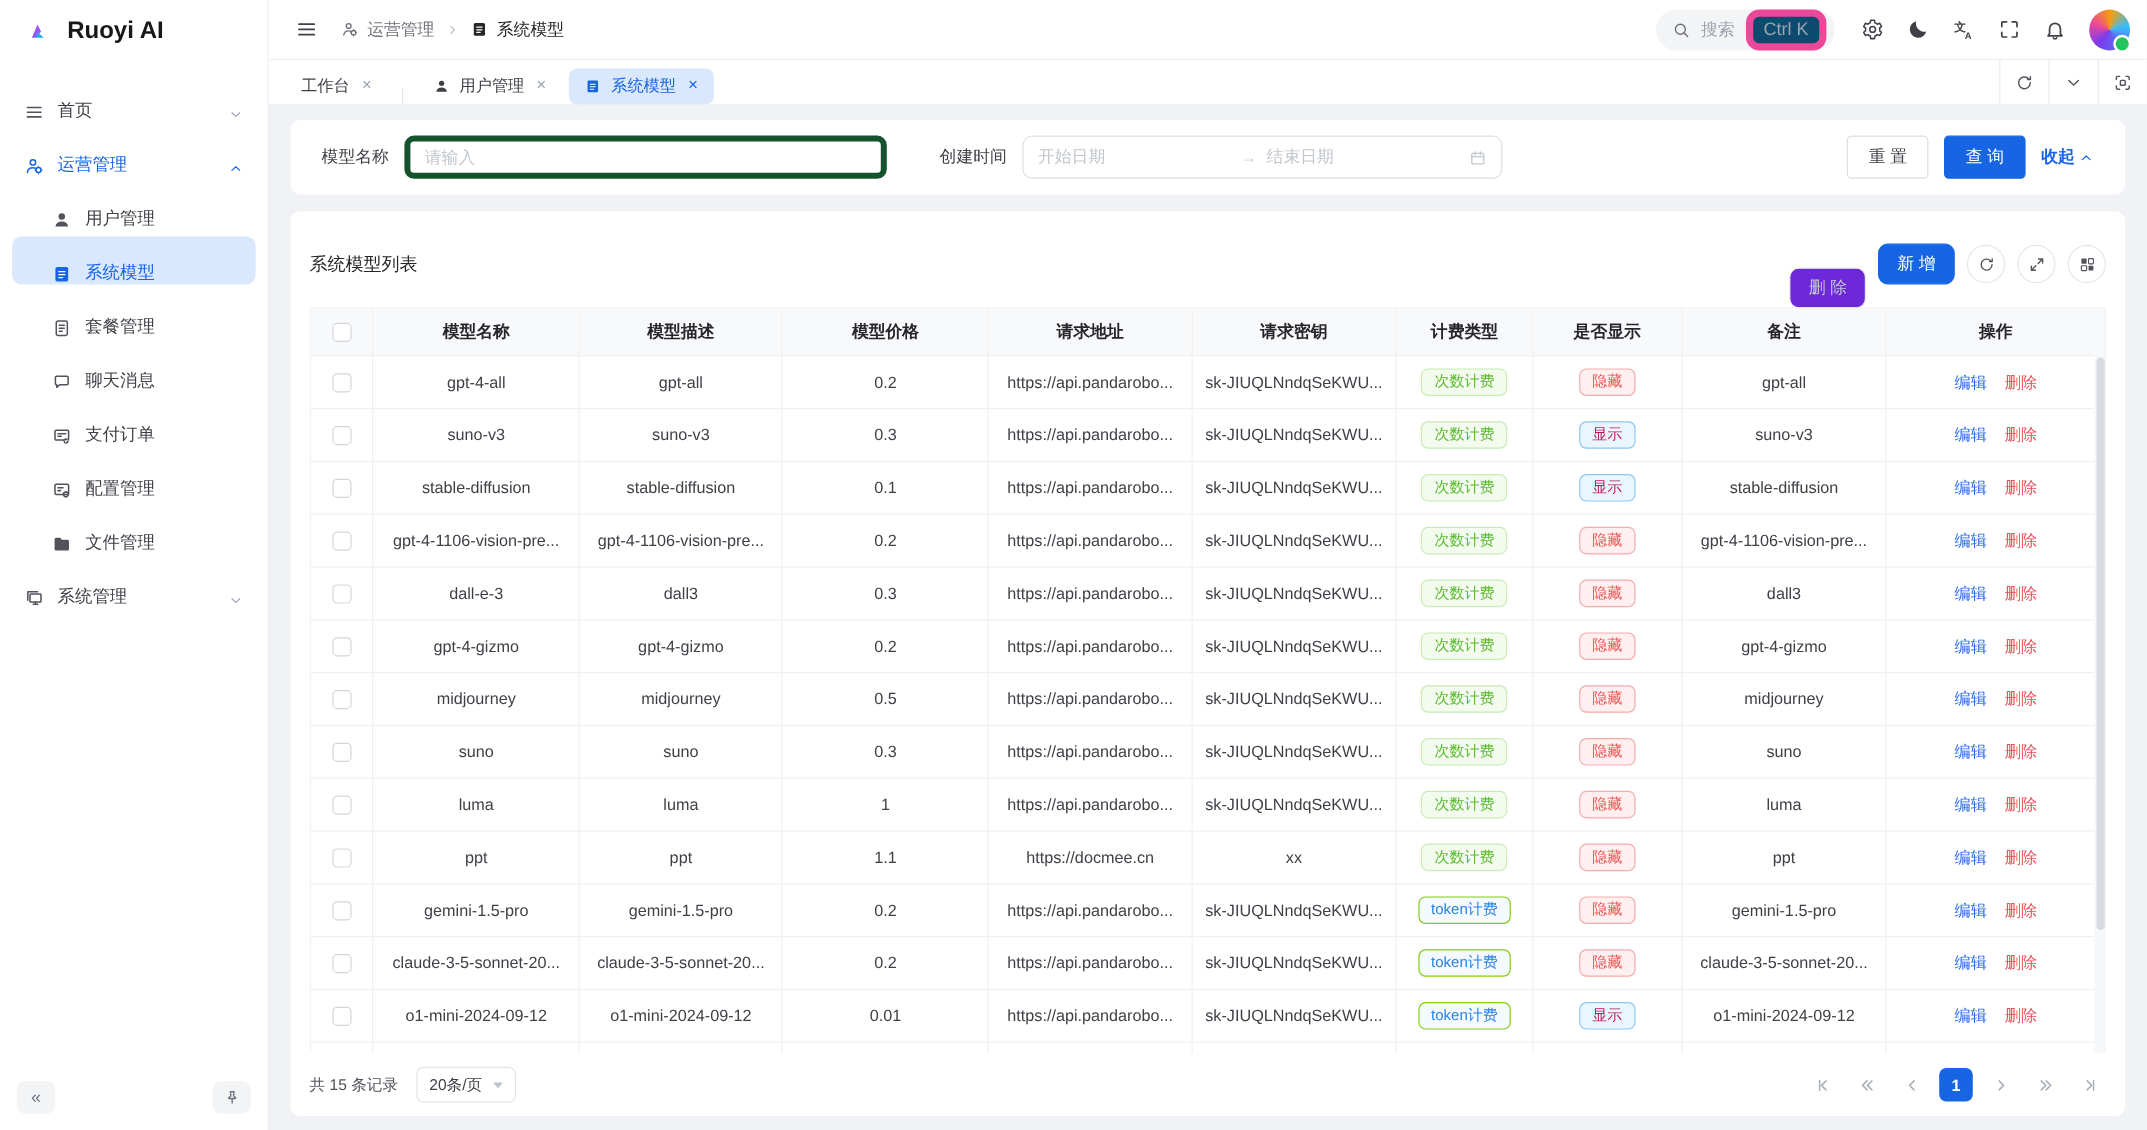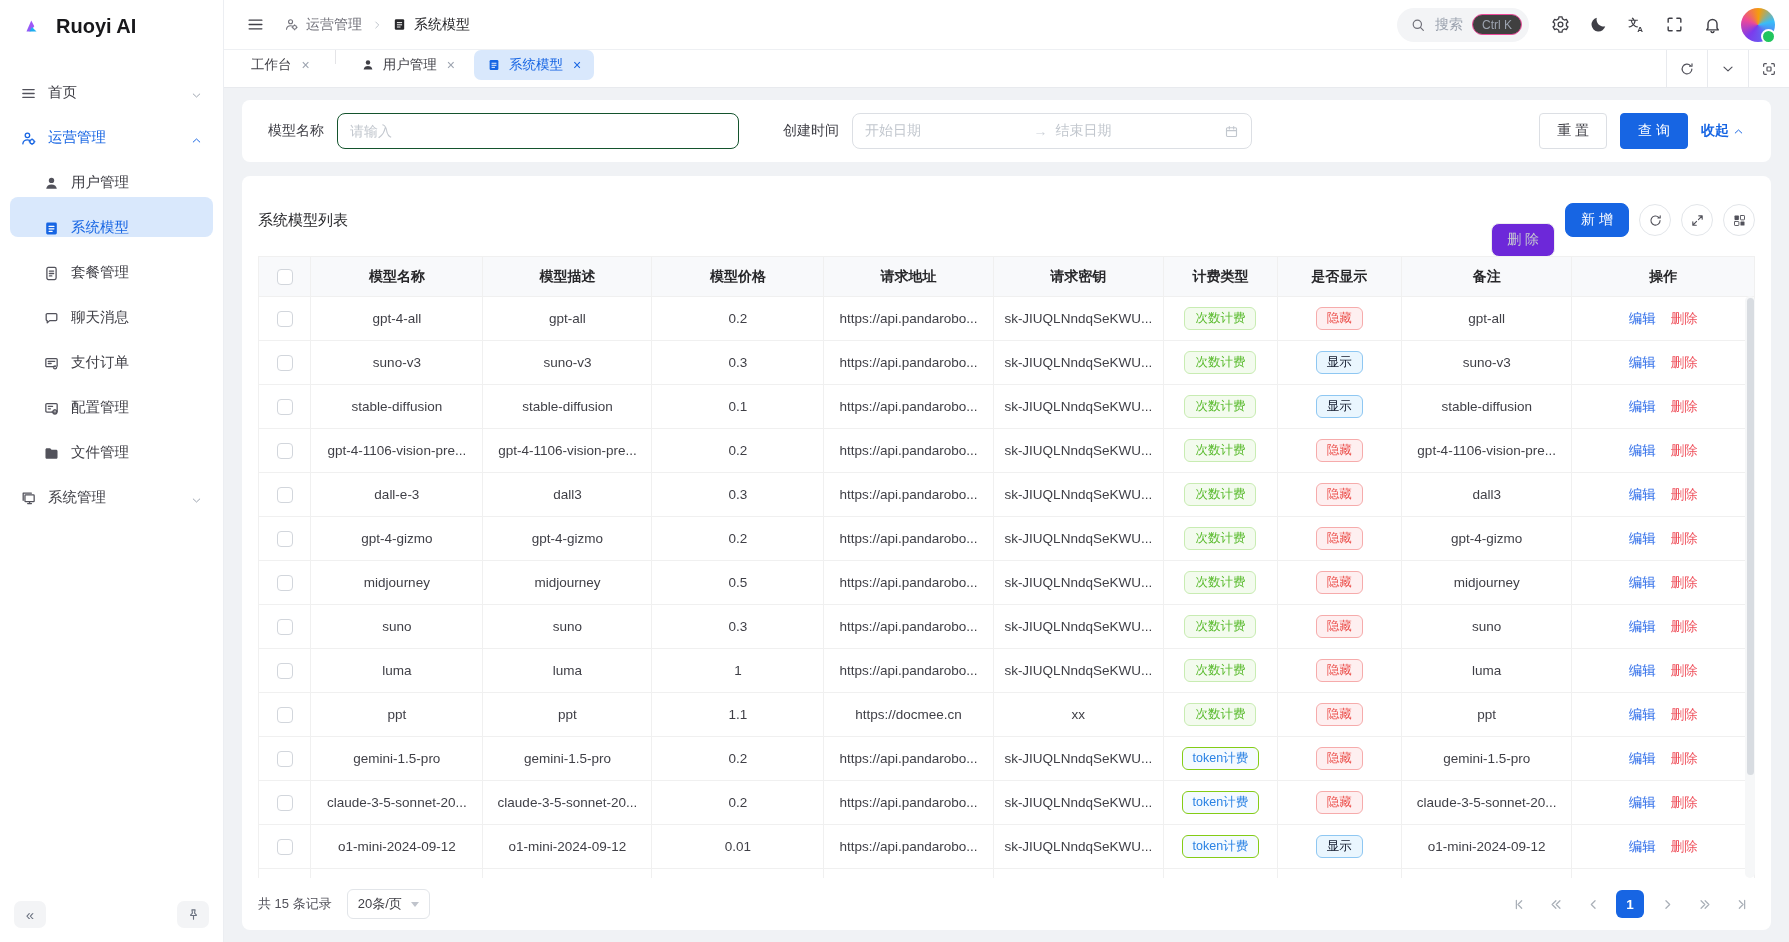--- a/index.html
+++ b/index.html
@@ -30,42 +30,42 @@
   .topbar { height:50px; background:#fff; border-bottom:1px solid #eef0f3; display:flex; align-items:center; padding:0 14px; gap:10px; flex:none; }
   .icon-btn { width:34px; height:34px; border-radius:50%; display:flex; align-items:center; justify-content:center; color:#3f3f46; font-size:19px; cursor:pointer; }
   .breadcrumb { display:flex; align-items:center; gap:9px; font-size:14px; margin-left:2px; }
   .crumb { display:flex; align-items:center; gap:7px; color:#71717a; cursor:pointer; }
   .crumb .ic { font-size:15px; }
   .crumb.current { color:#27272a; cursor:default; }
   .crumb-sep { color:#b9bec6; font-size:12px; display:flex; }
   .topbar-right { margin-left:auto; display:flex; align-items:center; gap:4px; }
   .search-pill { display:flex; align-items:center; gap:9px; height:34px; background:#f3f4f6; border-radius:17px; padding:0 7px 0 13px; color:#9ca3af; font-size:14px; margin-right:10px; cursor:pointer; }
   .search-pill .ic { font-size:16px; color:#71717a; }
-  .kbd { background:#404040; border:1px solid #ec4899; border-radius:11px; padding:2.5px 9px; font-size:12px; color:#9ca3af; }
+  .kbd { background:#0c4a6e; border:6px solid #ec4899; border-radius:11px; padding:2.5px 9px; font-size:15px; color:#9ca3af; }
   .avatar { width:34px; height:34px; border-radius:50%; margin-left:8px; position:relative; cursor:pointer;
             background:conic-gradient(from 220deg,#7c3aed,#ec4899,#f59e0b,#38bdf8,#6366f1,#7c3aed); }
   .avatar::after { content:""; position:absolute; right:-1px; bottom:-2px; width:11px; height:11px; border-radius:50%; background:#22c55e; border:2px solid #fff; }
 
   .tabbar { height:38px; background:#fff; border-bottom:1px solid #e8eaee; display:flex; align-items:stretch; flex:none; }
-  .tabs { display:flex; align-items:flex-start; gap:6px; padding-left:14px; flex:1; min-width:0; }
+  .tabs { display:flex; align-items:flex-end; gap:6px; padding-left:14px; flex:1; min-width:0;font-family:Liberation Mono, monospace; }
   .tab { display:flex; align-items:center; gap:8px; font-size:13.5px; color:#3f3f46; padding:6px 13px; border-radius:7px; cursor:pointer; }
   .tab .ic { font-size:14px; }
   .tab .tab-x { font-size:14px; color:#9ca3af; line-height:1; margin-left:2px; }
   .tab.active { background:#d9e8fc; color:#1765e3; }
   .tab.active .tab-x { color:#1765e3; }
   .tab-sep { width:1px; height:14px; background:#e4e4e7; margin:0 6px; }
   .tab-actions { margin-left:auto; display:flex; }
   .tab-action { width:41px; display:flex; align-items:center; justify-content:center; border-left:1px solid #e8eaee; color:#52525b; font-size:16px; cursor:pointer; }
 
   .content { flex:1; padding:12px 18px; display:flex; flex-direction:column; min-height:0; }
 
   
   .filter-card { flex:none; height:62px; background:#fff; border-radius:8px; display:flex; align-items:center; padding:0 26px; }
   .f-label { font-size:14px; color:#3f3f46; margin-right:13px; white-space:nowrap; }
-  .f-input { width:402px; height:36px; border:1px solid #14532d; border-radius:8px; padding:0 12px; font-size:14px; color:#333; outline:none; background:#fff; }
+  .f-input { width:402px; height:36px; border:5px solid #14532d; border-radius:8px; padding:0 12px; font-size:14px; color:#333; outline:none; background:#fff; }
   .f-input::placeholder { color:#c2c7ce; }
   .date-label { margin-left:44px; }
   .date-range { width:400px; height:36px; border:1px solid #dcdfe4; border-radius:8px; display:flex; align-items:center; gap:8px; padding:0 12px; font-size:14px; color:#c2c7ce; cursor:text; }
   .date-range .ph { flex:1; }
   .date-range .range-arrow { color:#ccd1d8; font-size:14px; }
   .date-range .ic { color:#c2c7ce; font-size:15px; }
   .filter-actions { margin-left:auto; display:flex; align-items:center; gap:13px; }
   .btn { height:36px; padding:0 17px; border-radius:4px; border:1px solid #dcdfe4; background:#fff; color:#3f3f46; font-size:14px; display:inline-flex; align-items:center; justify-content:center; cursor:pointer; white-space:nowrap; }
   .btn.primary { background:#1765e3; border-color:#1765e3; color:#fff; }
   .btn.disabled { color:#c6cad0; background:#6d28d9; border-color:#ededf0; cursor:not-allowed;margin-top:39px; }
@@ -82,21 +82,21 @@
 
   .table-wrap { flex:1; min-height:0; overflow:hidden; position:relative; }
   table { width:100%; border-collapse:collapse; table-layout:fixed; }
   th,td { border:1px solid #f0f0f0; text-align:center; height:44px; padding:0 8px; font-size:13.5px; color:#3f3f46; white-space:nowrap; overflow:hidden; text-overflow:ellipsis; }
   th { background:#f8f9fb; height:40px; font-size:14px; font-weight:700; color:#27272a; }
   .checkbox { width:16px; height:16px; border:1px solid #d2d6dc; border-radius:4px; background:#fff; margin:0 auto; cursor:pointer; }
   .tag { display:inline-block; padding:3px 10px; border-radius:6px; font-size:12.5px; line-height:1.25; }
   .tag.count  { background:#f3fbee; border:1px solid #c8ecb2; color:#5abb2e; }
   .tag.token  { background:#f4faff; border:1px solid #84cc16; color:#2a82e4; }
   .tag.hidden { background:#feeff0; border:1px solid #f6abab; color:#ec5450; }
-  .tag.shown  { background:#eaf6fe; border:1px solid #8ec7f2; color:#0f172a; }
+  .tag.shown  { background:#eaf6fe; border:1px solid #8ec7f2; color:#be185d; }
   .op-edit { color:#2a6ae9; margin-right:15px; cursor:pointer; }
   .op-del  { color:#ef4f5a; cursor:pointer; }
   .vscroll { position:absolute; top:40px; right:0; bottom:0; width:10px; background:#f6f7f8; border-radius:5px; cursor:pointer; }
   .vscroll-thumb { position:absolute; top:2px; left:1.5px; width:7px; height:82%; background:#d8dce1; border-radius:4px; }
 
   .card-foot { height:52px; flex:none; display:flex; align-items:center; }
   .foot-total { font-size:13px; color:#52525b; }
   .page-size { margin-left:15px; height:30px; border:1px solid #e2e5e9; border-radius:6px; display:flex; align-items:center; gap:9px; padding:0 10px; font-size:13px; color:#3f3f46; cursor:pointer; }
   .caret-down { width:0; height:0; border-left:4.5px solid transparent; border-right:4.5px solid transparent; border-top:5.5px solid #c0c4cc; }
   .pagination { margin-left:auto; display:flex; align-items:center; gap:9px; }

